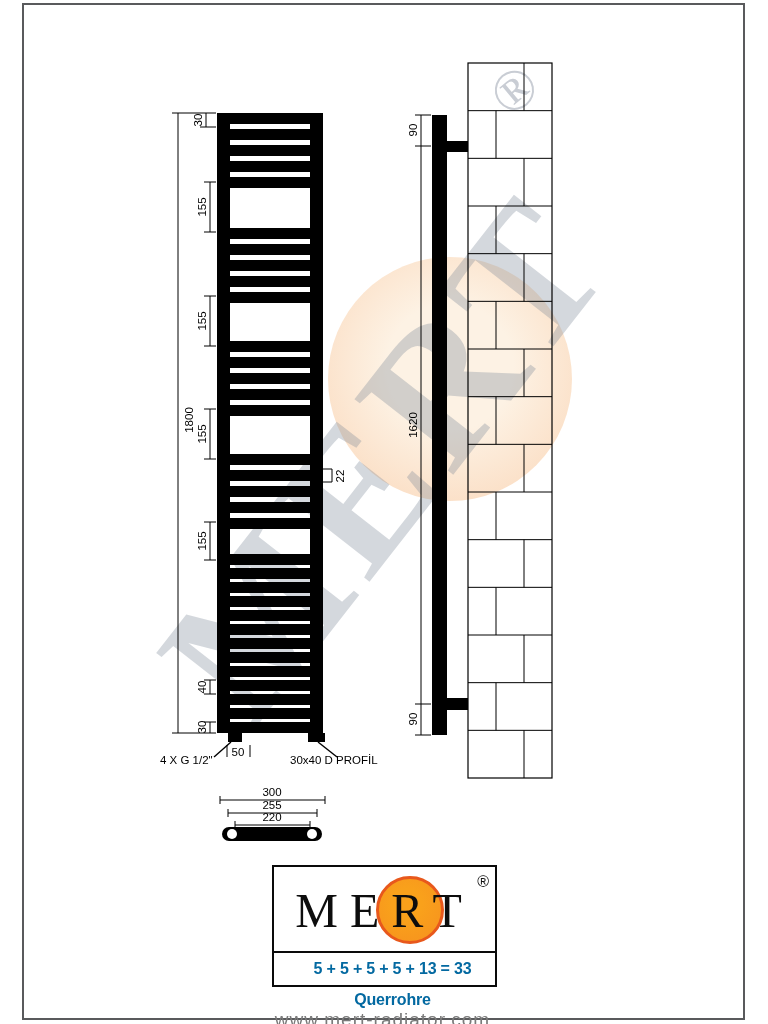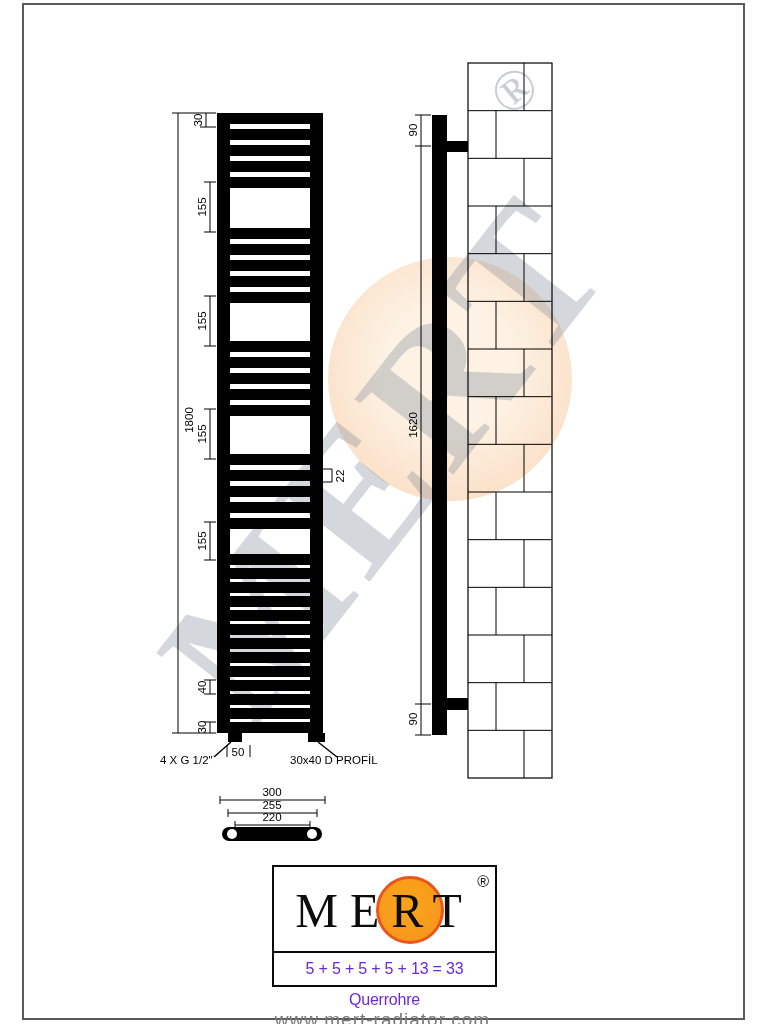--- a/index.html
+++ b/index.html
@@ -28,22 +28,22 @@
             border:2px solid #0a0a0a;background:#fff;z-index:4;}
   .logo-top{position:relative;width:100%;height:84px;border-bottom:2px solid #0a0a0a;}
   .logo-circle{position:absolute;left:102px;top:9px;width:68px;height:68px;border-radius:50%;
                background:radial-gradient(circle at 45% 40%, #f9a11b 30%, #f58220 85%);
                border:3px solid #e8581c;box-sizing:border-box;}
   .logo-text{position:absolute;left:0;top:0;width:100%;height:84px;line-height:88px;
              text-align:center;font-family:"Liberation Serif",serif;font-size:48px;
              letter-spacing:12px;color:#0d0d0d;}
   .logo-reg{position:absolute;right:6px;top:6px;font-size:16px;color:#111;
             font-family:"Liberation Sans",sans-serif;}
-  .logo-formula{position:absolute;left:0;top:86px;width:100%;height:30px;line-height:31px;
-                text-align:center;font-weight:normal;font-size:16px;letter-spacing:-0.2px;color:#6d28d9;}
+  .logo-formula{position:absolute;left:8px;top:86px;width:100%;height:30px;line-height:31px;
+                text-align:center;font-weight:bold;font-size:16px;letter-spacing:-0.2px;color:#0369a1;}
   .website{position:absolute;left:260px;top:989px;width:245px;text-align:center;z-index:4;
            font-size:19px;letter-spacing:1px;color:#7a7a7a;margin-top:20px;}
 </style>
 </head>
 <body>
 
 <div class="frame"></div>
 
 <div class="wm-circle"></div>
 <div class="wm-text">

